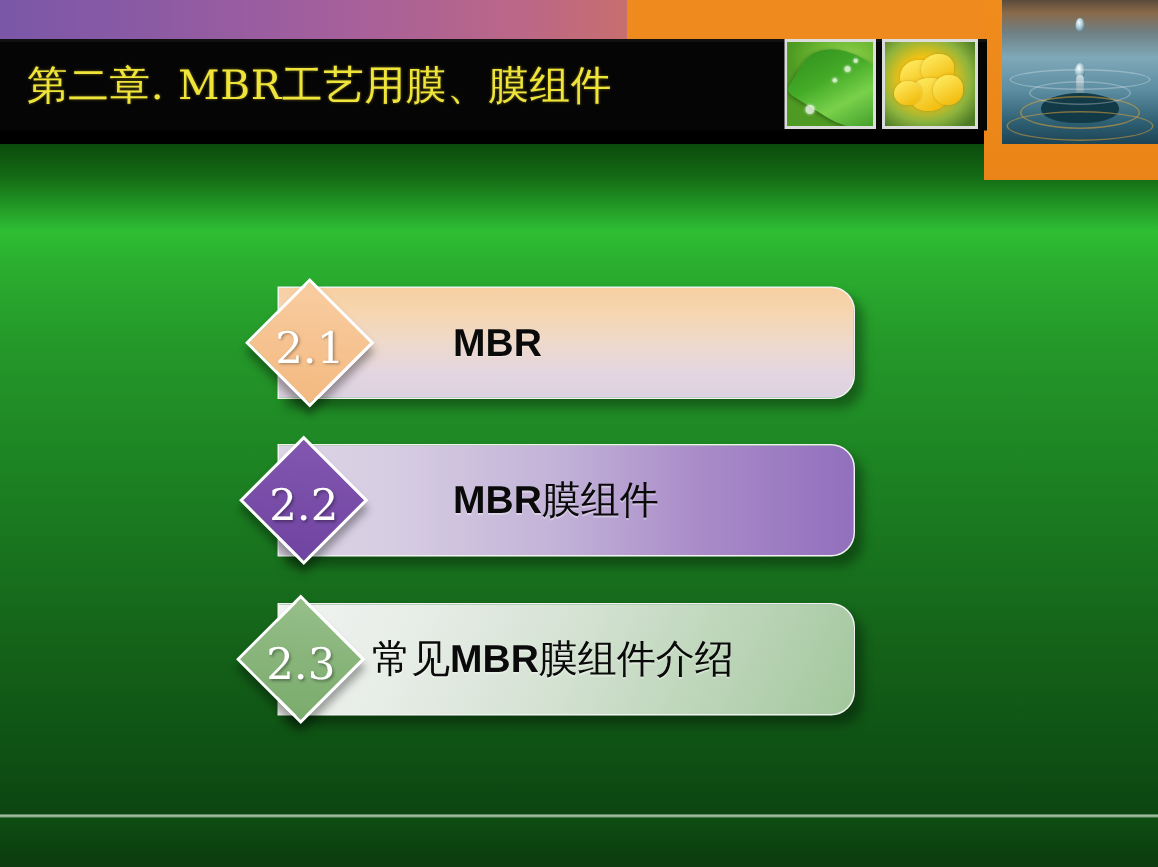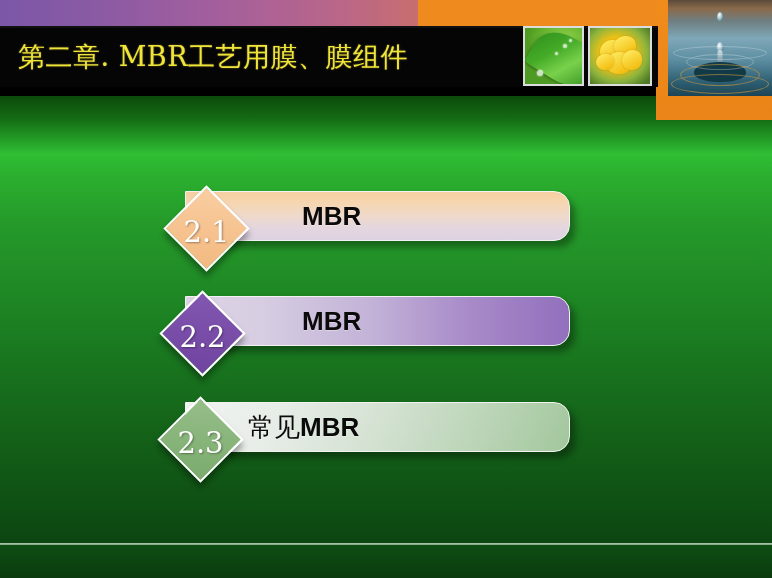--- a/index.html
+++ b/index.html
@@ -59,21 +59,21 @@
   .ring{position:absolute;left:50%;transform:translateX(-50%);border:1px solid rgba(255,255,255,.28);border-radius:50%;}
   .ring.gold{border-color:rgba(216,160,60,.55);}
   .splash{position:absolute;left:50%;transform:translateX(-50%);background:#123a46;border-radius:50% 50% 45% 45%;}
   .dropfall{position:absolute;left:50%;transform:translateX(-50%);width:6px;height:9px;
      background:radial-gradient(ellipse at 40% 35%,#fff,#9fc3cf 45%,#2e5363);border-radius:50% 50% 50% 50%/60% 60% 40% 40%;}
   .column{position:absolute;left:50%;transform:translateX(-50%);width:5px;
      background:linear-gradient(to bottom,#cfe0e6,#2b5364);border-radius:3px;}
 
   
   .row{position:absolute;left:0;width:772px;height:92px;}
-  .bar{position:absolute;left:185px;width:385px;height:50px;
+  .bar{position:absolute;left:185px;width:385px;height:75px;
        border-top-right-radius:16px;border-bottom-right-radius:16px;
        border:1px solid #f2f2f2;box-sizing:border-box;
        box-shadow:5px 6px 7px rgba(0,0,0,.35);}
   .bar .label{position:absolute;left:0;right:0;top:0;bottom:0;
        display:flex;align-items:center;
        font-family:"DejaVu Serif",serif;font-size:26px;color:#0a0a0a;white-space:nowrap;
        text-shadow:0 1px 0 rgba(255,255,255,.35);}
   .lbl-1 .label{padding-left:116px;}
   .lbl-2 .label{padding-left:116px;}
   .lbl-3 .label{padding-left:62px;text-align:right;}
@@ -158,32 +158,34 @@
     </div>
     <div class="diamond">
       <span class="num">2.1</span>
     </div>
   </div>
 
   <div class="row" id="row2">
     <div class="bar lbl-2">
       <div class="label">
         <b>MBR</b>
+          <span>膜组件</span>
       </div>
     </div>
     <div class="diamond">
       <span class="num">2.2</span>
     </div>
   </div>
 
   <div class="row" id="row3">
     <div class="bar lbl-3">
       <div class="label">
         <span>常见</span>
           <b>MBR</b>
+          <span>膜组件介绍</span>
       </div>
     </div>
     <div class="diamond">
       <span class="num">2.3</span>
     </div>
   </div>
 
   <div class="bottomfill"></div>
   <div class="hairline"></div>
 </div>

